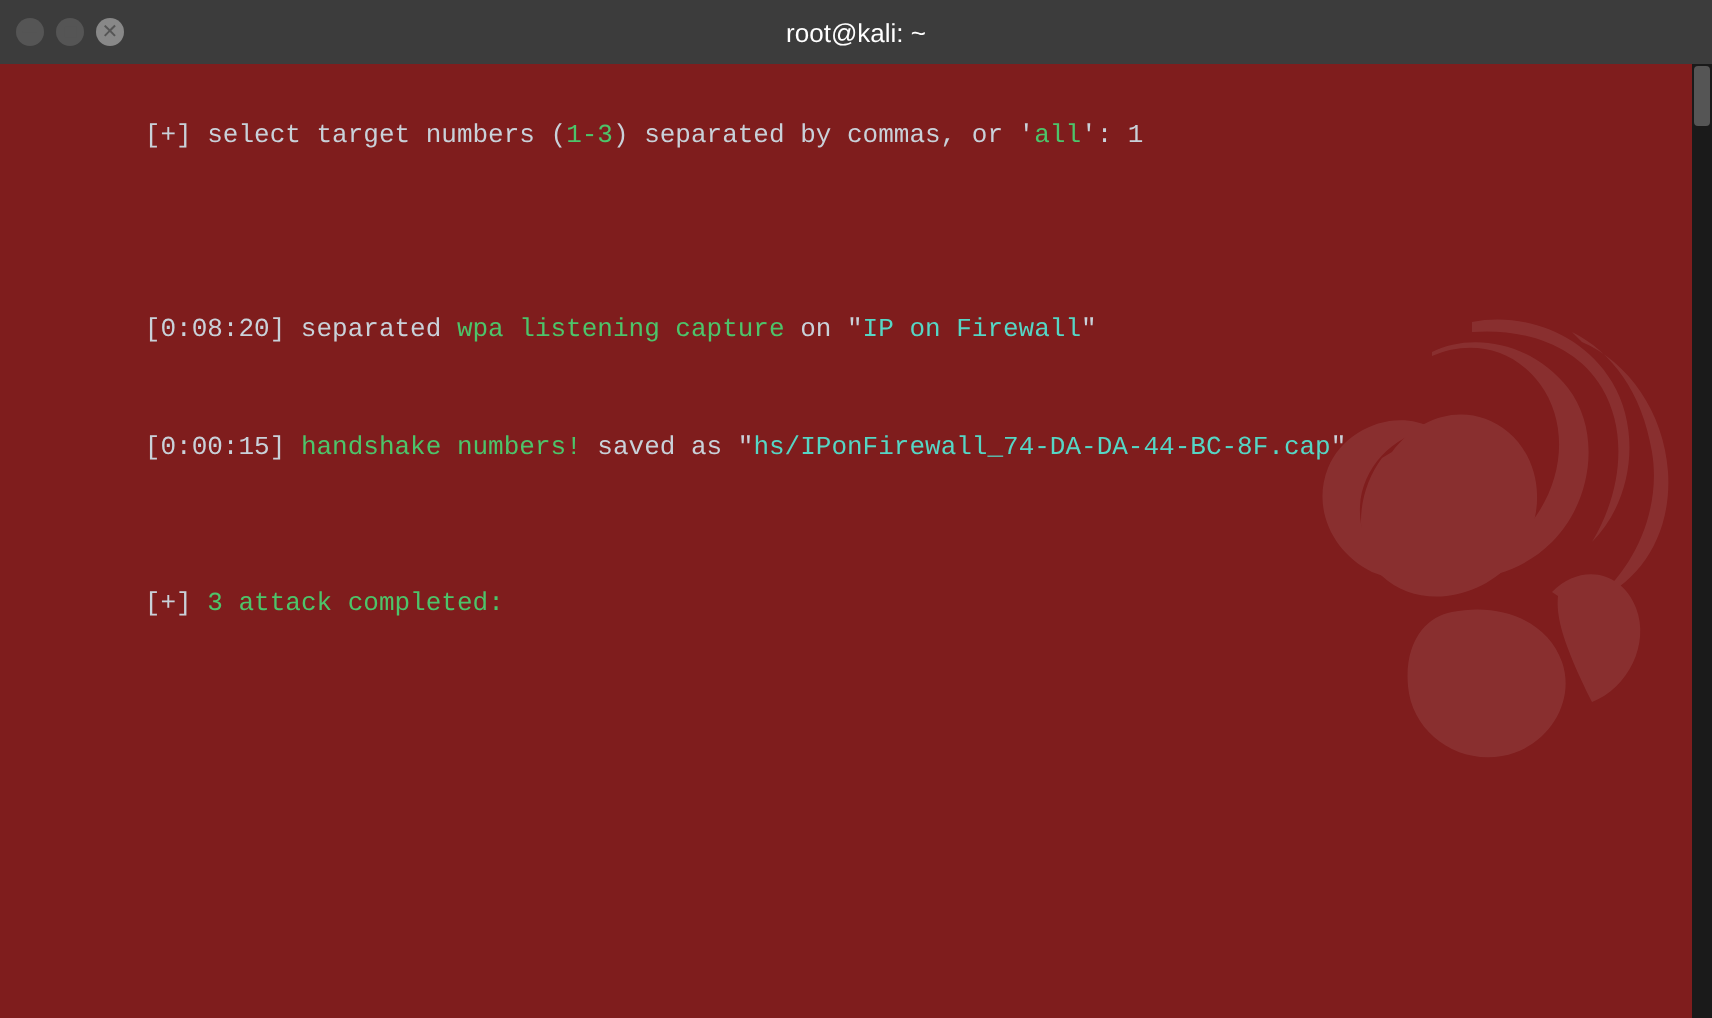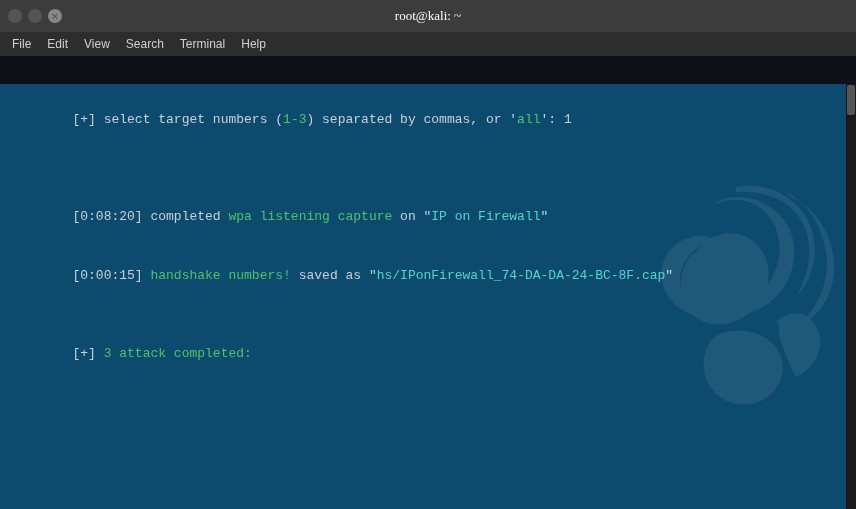--- a/index.html
+++ b/index.html
@@ -27,21 +27,21 @@
       display: flex;
       align-items: center;
       justify-content: space-between;
       padding: 0 8px;
       flex-shrink: 0;
     }
 
     .titlebar-title {
       color: #ffffff;
       font-size: 13px;
-      font-family: Liberation Serif, serif;
+      font-family: Liberation Sans, sans-serif;
       position: absolute;
       left: 50%;
       transform: translateX(-50%);
     }
 
     .titlebar-buttons {
       display: flex;
       gap: 6px;
       align-items: center;
     }
@@ -75,25 +75,24 @@
     .menu-item {
       color: #d0d0d0;
       padding: 2px 8px;
       font-family: sans-serif;
       font-size: 12px;
       cursor: pointer;
     }
 
     .terminal-body {
       flex: 1;
-      background: #0c4a6e;
+      background: #7f1d1d;
       padding: 6px 10px;
       overflow: hidden;
       position: relative;
-      margin-top: 28px;
     }
 
     .terminal-content {
       color: #c9d1d9;
       line-height: 1.5;
     }
 
     .line {
       white-space: pre;
     }
@@ -142,28 +141,20 @@
 
   <div class="titlebar" style="position:relative;">
     <div class="titlebar-buttons">
       <button class="titlebar-btn btn-minimize">─</button>
       <button class="titlebar-btn btn-maximize">□</button>
       <button class="titlebar-btn btn-close">✕</button>
     </div>
     <span class="titlebar-title">root@kali: ~</span>
   </div>
 
-  <div class="menubar">
-    <span class="menu-item">File</span>
-    <span class="menu-item">Edit</span>
-    <span class="menu-item">View</span>
-    <span class="menu-item">Search</span>
-    <span class="menu-item">Terminal</span>
-    <span class="menu-item">Help</span>
-  </div>
 
   <div class="terminal-body">
 
     <svg class="dragon-watermark" viewBox="0 0 200 250" xmlns="http://www.w3.org/2000/svg">
       <path d="M150,20 C170,30 185,50 190,80 C195,110 180,140 160,155 C185,145 200,120 198,90 C196,60 178,35 155,25 Z" fill="white"></path>
       <path d="M100,15 C125,10 155,20 170,45 C185,70 180,105 160,125 C175,100 178,70 165,48 C152,26 125,18 100,20 Z" fill="white"></path>
       <path d="M80,30 C100,20 130,25 148,48 C165,70 160,105 140,125 C120,145 90,148 70,135 C95,140 118,132 132,112 C146,92 148,65 134,46 C120,27 98,24 80,32 Z" fill="white"></path>
       <path d="M60,80 C75,60 100,55 118,70 C136,85 138,115 120,135 C102,155 72,158 55,142 C40,128 42,100 55,83 Z" fill="white"></path>
       <path d="M140,150 C155,135 175,140 182,158 C189,176 178,198 160,205 C145,175 142,162 143,152 Z" fill="white"></path>
       <path d="M90,160 C115,155 138,165 145,185 C152,205 138,228 115,232 C92,236 70,220 68,197 C66,174 78,162 90,160 Z" fill="white"></path>
@@ -175,27 +166,27 @@
       <div class="line">
         <span class="white">[+] select target numbers (</span><span class="green">1-3</span><span class="white">) separated by commas, or '</span><span class="green">all</span><span class="white">': 1</span>
       </div>
 
       <div class="line">&nbsp;</div>
 
 
       <div class="line">&nbsp;</div>
 
       <div class="line">
-        <span class="white">[0:08:20] completed </span><span class="green">wpa listening capture</span><span class="white"> on "</span><span class="cyan">IP on Firewall</span><span class="white">"</span>
+        <span class="white">[0:08:20] separated </span><span class="green">wpa listening capture</span><span class="white"> on "</span><span class="cyan">IP on Firewall</span><span class="white">"</span>
       </div>
 
 
 
       <div class="line">
-        <span class="white">[0:00:15] </span><span class="green">handshake numbers!</span><span class="white"> saved as "</span><span class="cyan">hs/IPonFirewall_74-DA-DA-24-BC-8F.cap</span><span class="white">"</span>
+        <span class="white">[0:00:15] </span><span class="green">handshake numbers!</span><span class="white"> saved as "</span><span class="cyan">hs/IPonFirewall_74-DA-DA-44-BC-8F.cap</span><span class="white">"</span>
       </div>
 
       <div class="line">&nbsp;</div>
 
       <div class="line">
         <span class="white">[+] </span><span class="green">3 attack completed:</span>
       </div>
 
     </div>
 

